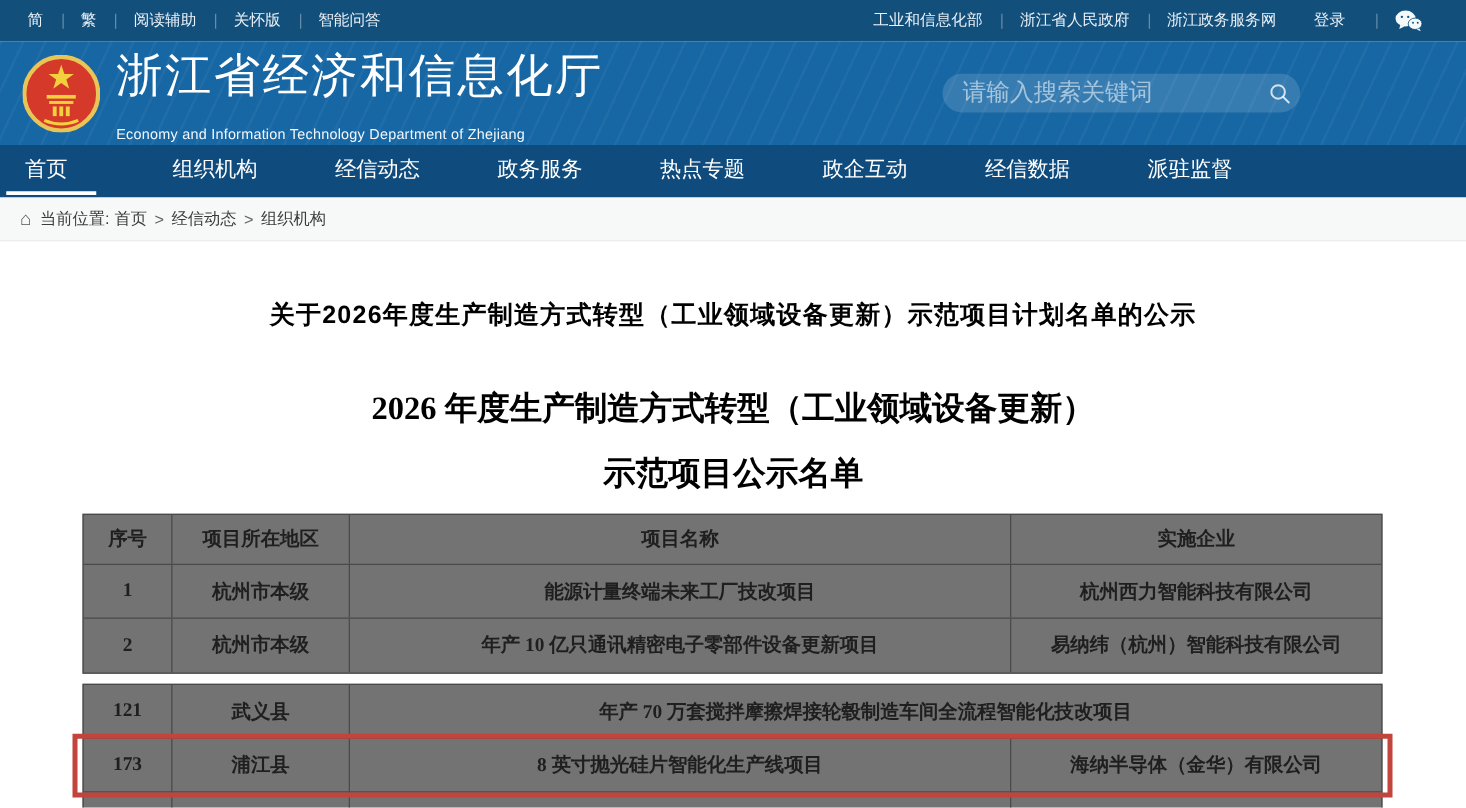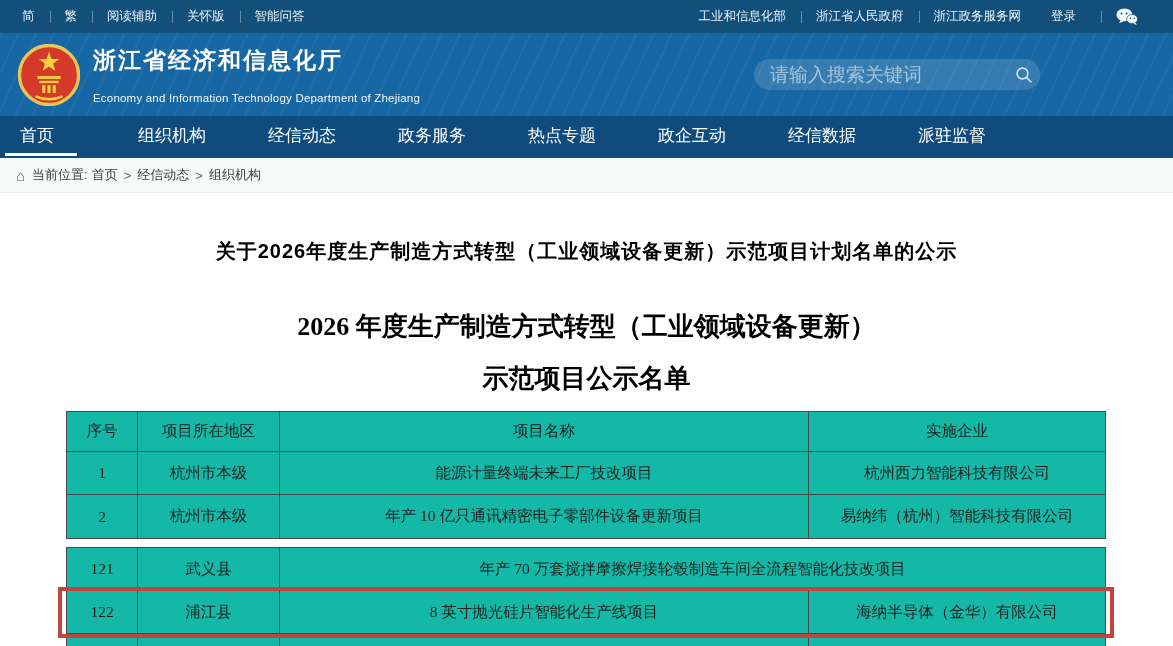--- a/index.html
+++ b/index.html
@@ -16,21 +16,21 @@
   .sep::before { content: ""; position: absolute; left: 0; top: 50%; transform: translateY(-50%);
                  height: 12px; border-left: 1px solid rgba(255,255,255,.35); }
   .wechat { margin-left: 10px; cursor: pointer; display: flex; align-items: center; }
 
   
   .banner { height: 83px; background: #1767a5;
             background-image: repeating-linear-gradient(115deg, rgba(255,255,255,0.04) 0 2px, transparent 2px 16px);
             display: flex; align-items: center; }
   .emblem { width: 62px; height: 62px; margin-left: 18px; flex: 0 0 auto; cursor: pointer; }
   .banner-titles { margin-left: 13px; color: #fff; cursor: pointer; }
-  .banner-title { font-size: 23px; font-weight: bold; letter-spacing: 2px; }
+  .banner-title { font-size: 37px; font-weight: normal; letter-spacing: 2px; }
   .banner-sub { font-size: 11.5px; opacity: .95; margin-top: 16px; letter-spacing: .2px; }
   .search { margin-left: auto; margin-right: 133px; width: 286px; height: 31px;
             border-radius: 16px; background: rgba(255,255,255,.14); display: flex;
             align-items: center; padding: 0 12px 0 16px; }
   .search input { flex: 1; background: transparent; border: none; outline: none;
                   color: #d9eaf6; font-size: 19px; font-family: "Liberation Sans", sans-serif; }
   .search input::placeholder { color: rgba(255,255,255,.55); }
   .search-btn { cursor: pointer; display: flex; align-items: center; }
 
   
@@ -55,21 +55,21 @@
   .article-title { text-align: center; font-size: 20px; font-weight: bold; color: #000000;
                    margin-top: 45px; letter-spacing: 1px; }
   .doc-subtitle { text-align: center; font-family: "Liberation Serif", serif; font-weight: bold;
                   font-size: 26px; color: #000000; }
   .doc-subtitle.l1 { margin-top: 44px; }
   .doc-subtitle.l2 { margin-top: 17px; }
 
   
   .table-wrap { width: 1040px; margin: 15px 0 0 66px; font-family: "Liberation Serif", serif;
                 font-size: 15.5px; color: #1f1f1f; }
-  .tsection { border: 1px solid #4a4a4a; background: #14b8a6; }
+  .tsection { border: 1px solid #4a4a4a; background: #737373; font-weight: bold; }
   .tsection.second { margin-top: 8px; }
   .trow { display: flex; border-bottom: 1px solid #4a4a4a; }
   .tsection .trow:last-child { border-bottom: none; }
   .cell { border-right: 1px solid #4a4a4a; display: flex; align-items: center;
           justify-content: center; text-align: center; padding: 2px 6px; }
   .cell:last-child { border-right: none; }
   .c-no { width: 71px; flex: 0 0 auto; }
   .c-region { width: 142px; flex: 0 0 auto; }
   .c-project { flex: 1; }
   .c-company { width: 296px; flex: 0 0 auto; }
@@ -186,21 +186,21 @@
     </div>
 
     <div class="tsection second">
       <div class="trow data">
         <div class="cell c-no">121</div>
         <div class="cell c-region">武义县</div>
         <div class="cell c-project">年产 70 万套搅拌摩擦焊接轮毂制造车间全流程智能化技改项目</div>
       </div>
       <div class="hl-row">
         <div class="trow data">
-          <div class="cell c-no">122</div>
+          <div class="cell c-no">173</div>
           <div class="cell c-region">浦江县</div>
           <div class="cell c-project">8 英寸抛光硅片智能化生产线项目</div>
           <div class="cell c-company">海纳半导体（金华）有限公司</div>
         </div>
         <div class="hl-box"></div>
       </div>
       <div class="trow data">
         <div class="cell c-no">123</div>
         <div class="cell c-region">浦江县</div>
         <div class="cell c-project">年产 2000 万件成衣生产线技改项目</div>

